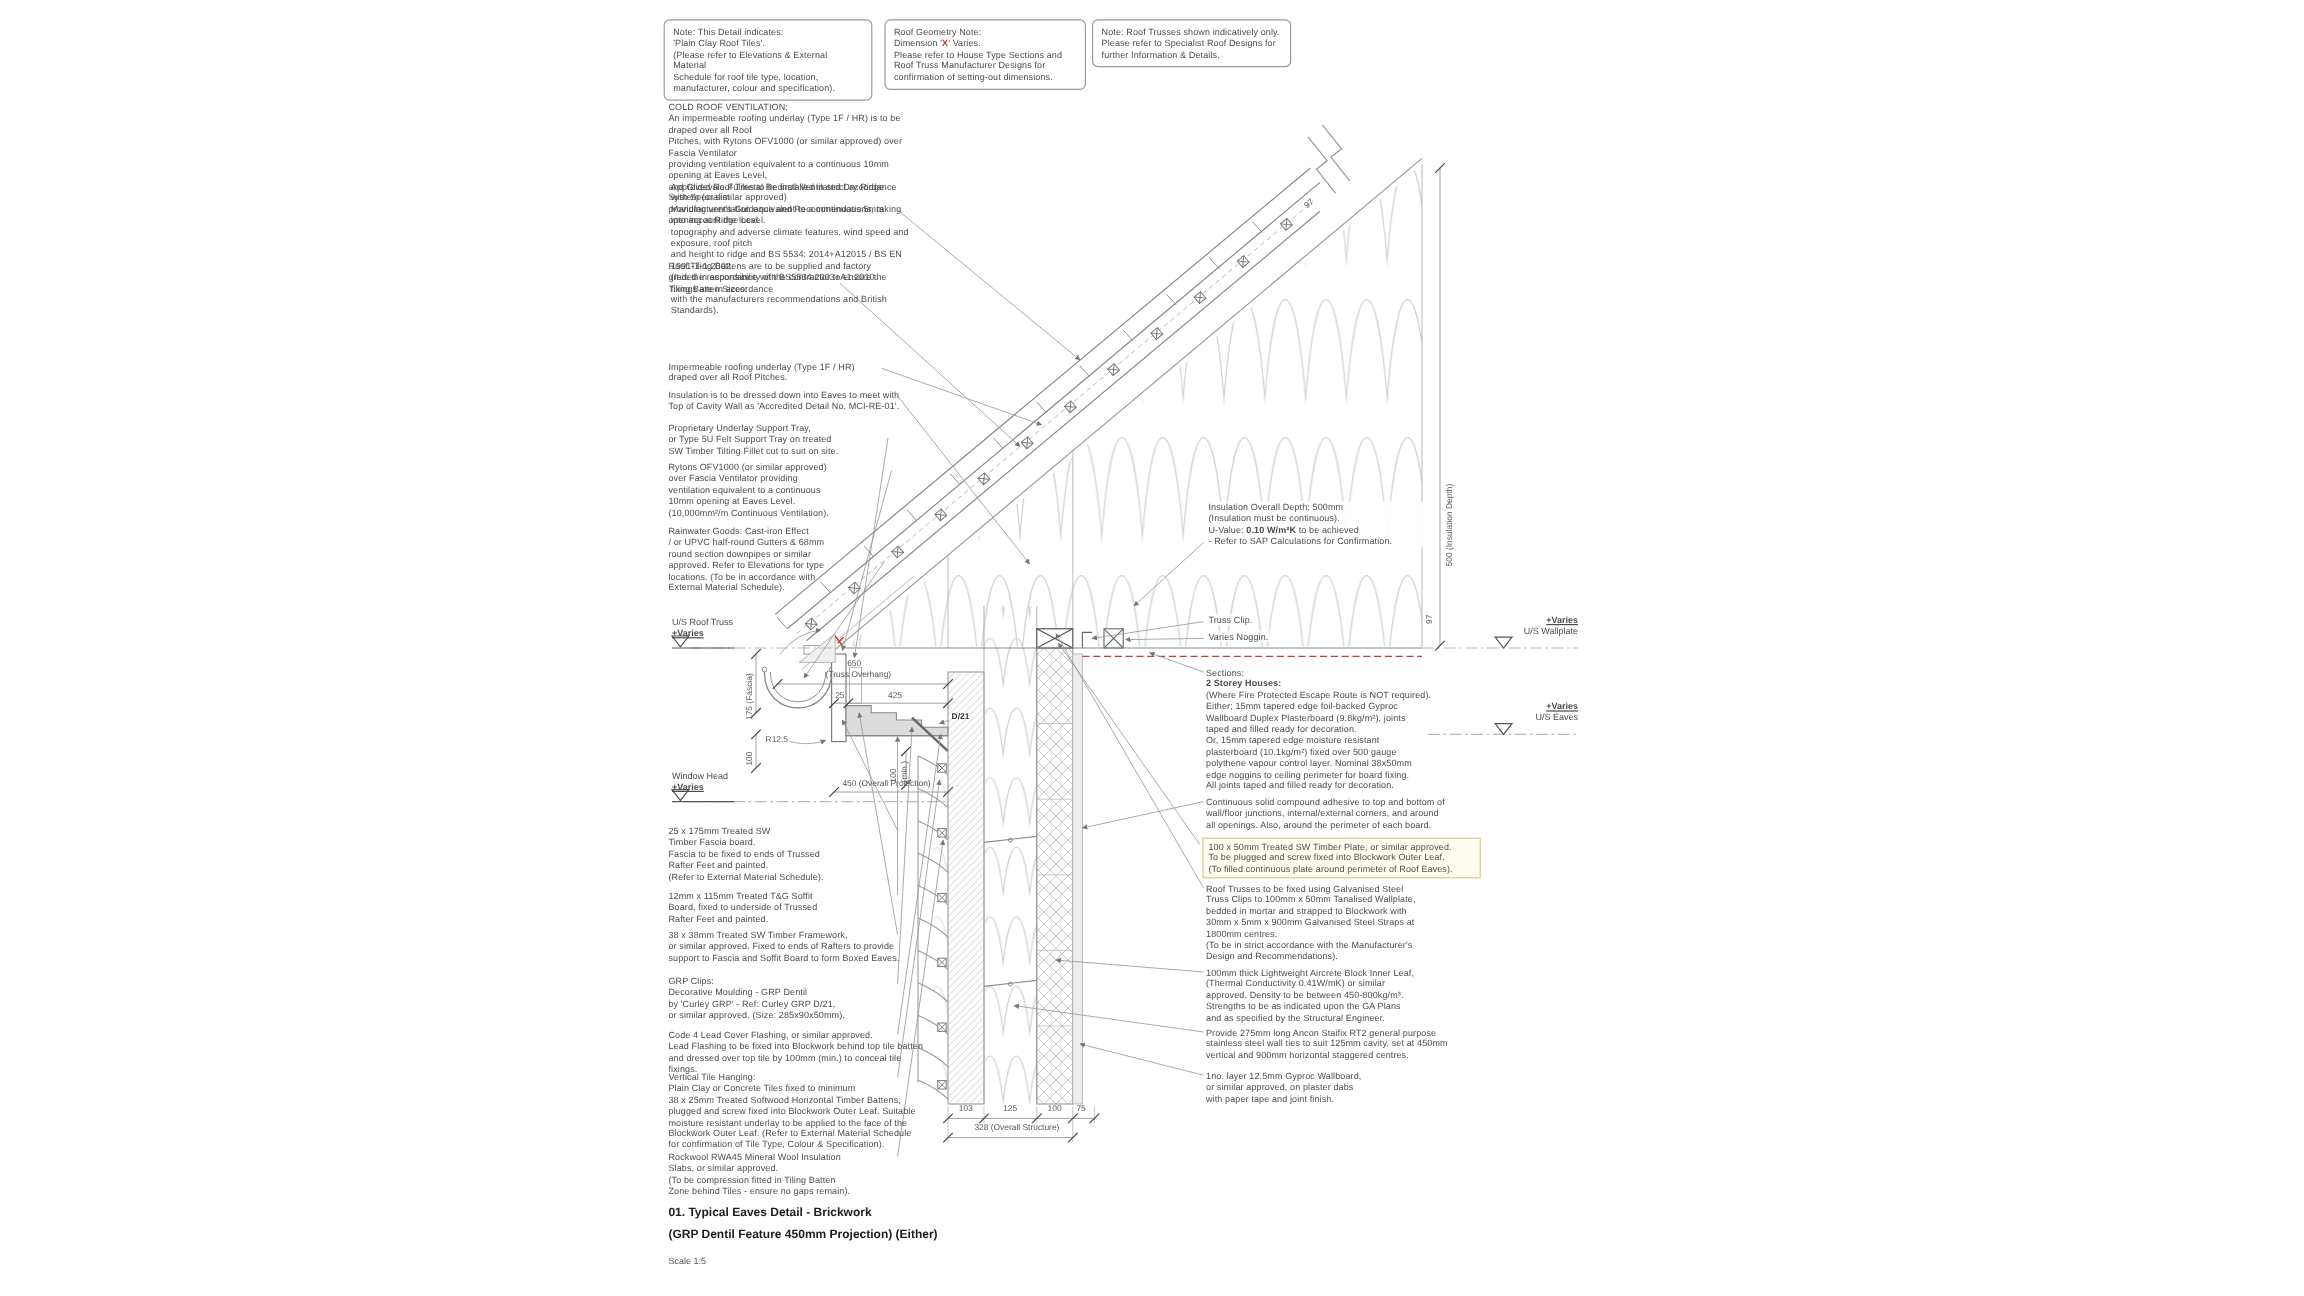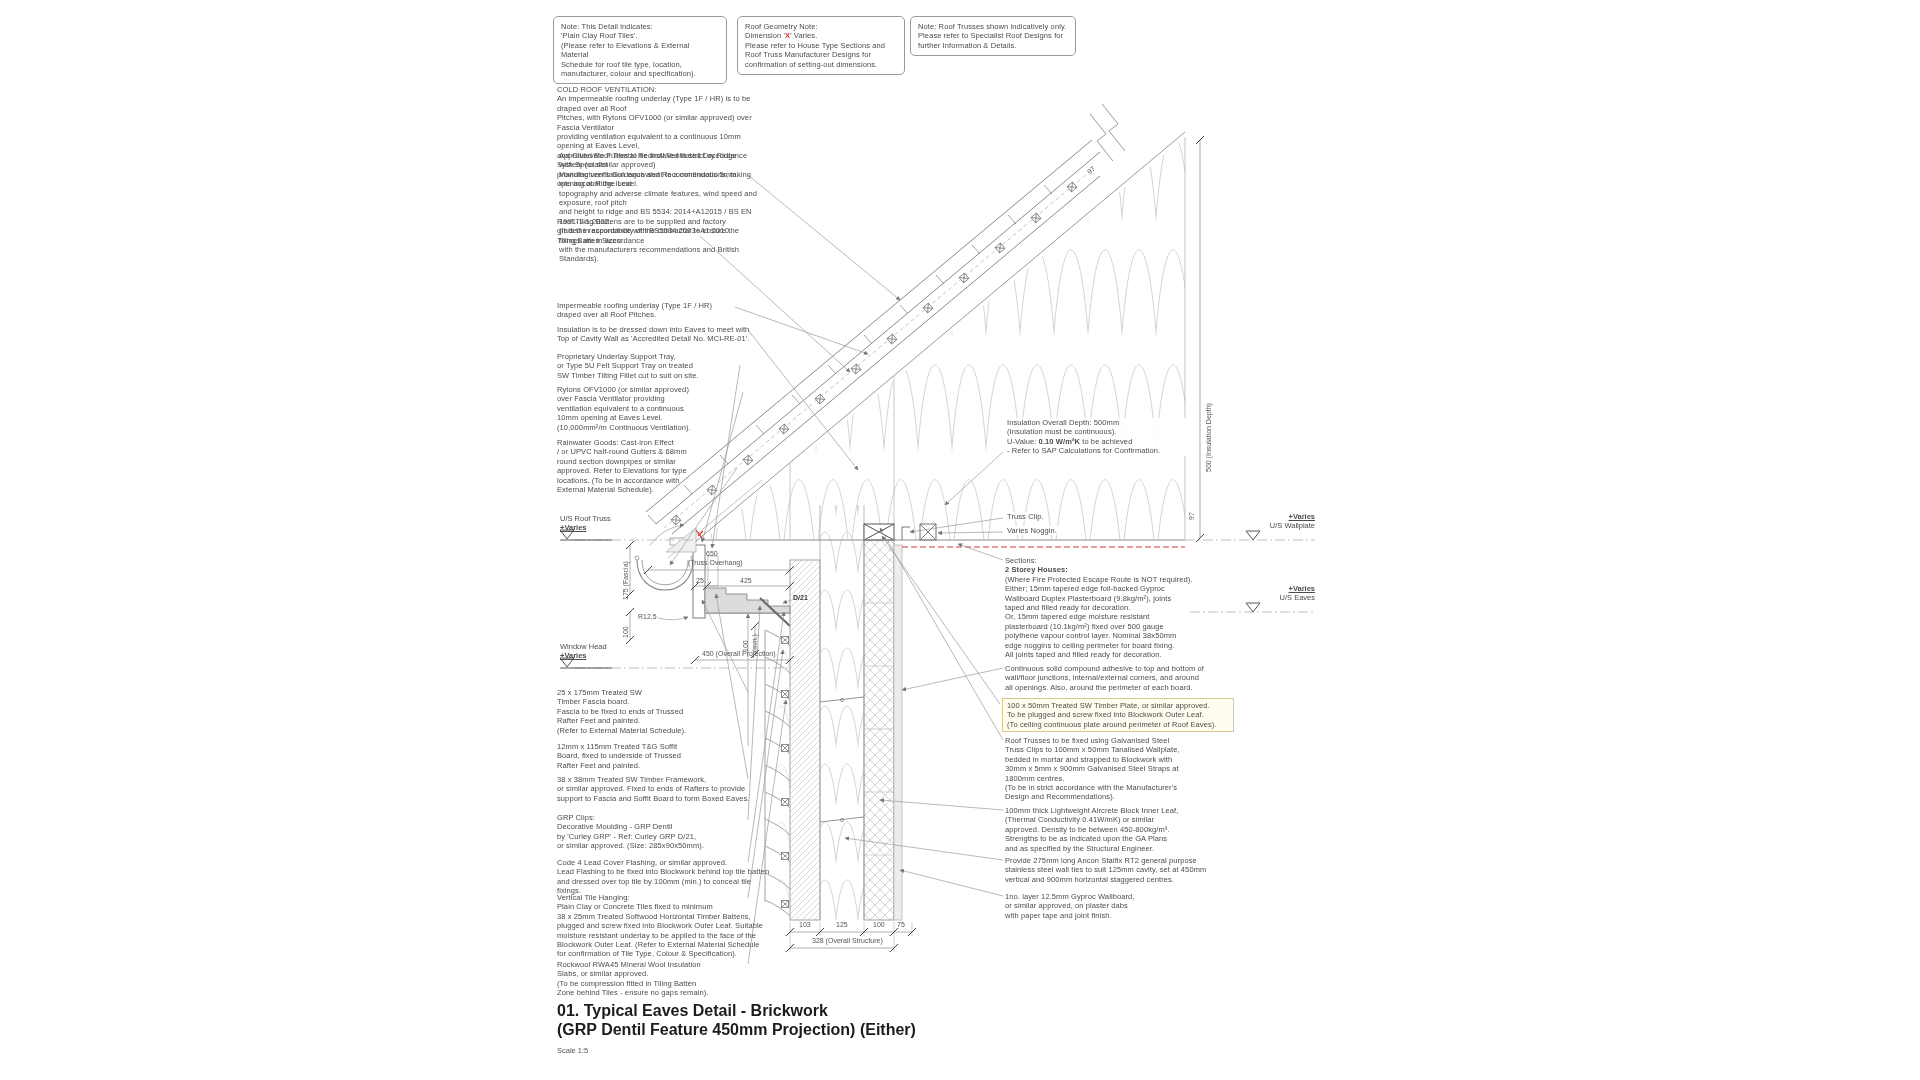--- a/index.html
+++ b/index.html
@@ -11,21 +11,21 @@
   .box{border:1px solid #9a9a9a;border-radius:5px;padding:5px 7px;background:#fff}
   .wbg{background:rgba(255,255,255,.92);padding:0 2px}
   .hl{border:1px solid #d8ca8e;background:#fffdf0;padding:2px 4px}
   .dim{position:absolute;font-size:7px;line-height:8.5px;color:#555;white-space:pre-line}
   .rot{transform:rotate(-90deg);transform-origin:0 0}
   .rot40{transform:rotate(-40deg);transform-origin:0 0}
   .marker{position:absolute;font-size:7.5px;line-height:9px}
   .marker .b{text-decoration:underline}
   .mr{text-align:right}
   .redx{color:#c0392b;font-weight:bold}
-  .title1{position:absolute;font-size:16px;line-height:18px;font-weight:bold;color:#1c1c1c}
+  .title1{position:absolute;font-size:10px;line-height:18px;font-weight:bold;color:#1c1c1c}
   .scale{position:absolute;font-size:7.5px;color:#555}
   svg.draw{position:absolute;left:0;top:0}
 </style>
 </head>
 <body>
 
 <svg class="draw" width="1920" height="1080" viewBox="0 0 1920 1080">
   <defs>
     <pattern id="loopB" width="34" height="115" patternUnits="userSpaceOnUse">
       <path d="M-1,115 C8,-12 26,-12 35,115" stroke="#d4d4d4" fill="none" stroke-width="1"></path>
@@ -370,21 +370,21 @@
 All joints taped and filled ready for decoration.</div>
 </div>
 <div class="blk" style="left:1005px;top:664px;width:215px">
     <div class="t">Continuous solid compound adhesive to top and bottom of
 wall/floor junctions, internal/external corners, and around
 all openings. Also, around the perimeter of each board.</div>
   </div>
 <div class="blk hl" style="left:1002px;top:698px;width:222px">
     <div class="t">100 x 50mm Treated SW Timber Plate, or similar approved.
 To be plugged and screw fixed into Blockwork Outer Leaf.
-(To ceiling continuous plate around perimeter of Roof Eaves).</div>
+(To filled continuous plate around perimeter of Roof Eaves).</div>
   </div>
 <div class="blk" style="left:1005px;top:736px;width:210px">
     <div class="t">Roof Trusses to be fixed using Galvanised Steel
 Truss Clips to 100mm x 50mm Tanalised Wallplate,
 bedded in mortar and strapped to Blockwork with
 30mm x 5mm x 900mm Galvanised Steel Straps at
 1800mm centres.
 (To be in strict accordance with the Manufacturer's
 Design and Recommendations).</div>
   </div>

